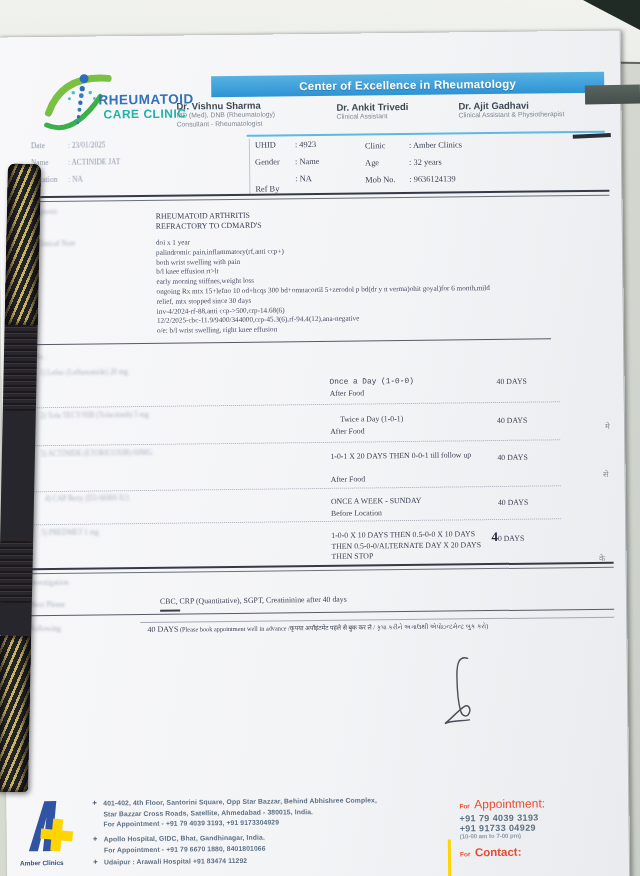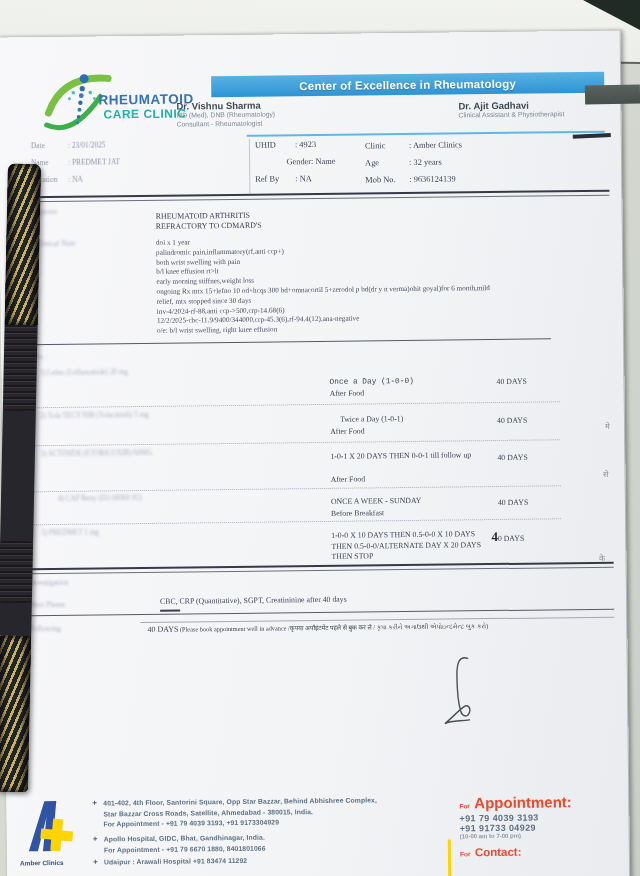--- a/index.html
+++ b/index.html
@@ -87,51 +87,55 @@
     <div class="abs" style="left:102px;top:90px;font-size:13.5px;font-weight:bold;color:#3572b8;letter-spacing:.5px;">RHEUMATOID</div>
     <div class="abs" style="left:107px;top:105px;font-size:12px;font-weight:bold;color:#1fb3ab;letter-spacing:.5px;">CARE CLINIC</div>
 
     <div class="banner">Center of Excellence in Rheumatology</div>
 
     <div class="abs" style="left:180px;top:99px;width:160px;">
       <div class="docname">Dr. Vishnu Sharma</div>
       <div class="docsub">MD (Med), DNB (Rheumatology)</div>
       <div class="docsub">Consultant - Rheumatologist</div>
     </div>
+    <div class="abs" style="left:340px;top:102px;width:120px;">
+      <div class="docname">Dr. Ankit Trivedi</div>
+      <div class="docsub">Clinical Assistant</div>
+    </div>
     <div class="abs" style="left:462px;top:102px;width:160px;">
       <div class="docname">Dr. Ajit Gadhavi</div>
       <div class="docsub">Clinical Assistant &amp; Physiotherapist</div>
     </div>
     <div class="abs" style="left:250px;top:134px;width:358px;height:2px;background:#5fb7e4;"></div>
     <div class="abs" style="left:576px;top:137px;width:38px;height:4px;background:#2a2e38;transform:rotate(-2deg);"></div>
 
     <div class="mlabel abs" style="left:34px;top:138px;justify-content:center;">
       <span class="l">Date</span>
         <span>: 23/01/2025</span>
     </div>
     <div class="mlabel abs" style="left:34px;top:155px;">
       <span class="l">Name</span>
-        <span>: PREDMET JAT</span>
+        <span>: ACTINIDE JAT</span>
     </div>
     <div class="mlabel abs" style="left:34px;top:172px;">
       <span class="l">Location</span>
         <span>: NA</span>
     </div>
     <div class="abs" style="left:252px;top:138px;width:1px;height:56px;background:#8a8f98;opacity:.45;"></div>
 
     <div class="prow" style="left:258px;top:140px;align-items:center;">
       <span class="l" style="width:40px;">UHID</span>
         <span>: 4923</span>
     </div>
-    <div class="prow" style="left:274px;top:157px;text-align:right;">
+    <div class="prow" style="left:258px;top:157px;">
       <span class="l" style="width:40px;">Gender</span>
         <span>: Name</span>
     </div>
     <div class="prow" style="left:258px;top:174px;">
-      <span class="l" style="width:40px;">Ref By</span>
+      <span class="l" style="width:40px;margin-top:10px;">Ref By</span>
         <span>: NA</span>
     </div>
     <div class="prow" style="left:368px;top:142px;">
       <span class="l" style="width:44px;">Clinic</span>
         <span>: Amber Clinics</span>
     </div>
     <div class="prow" style="left:368px;top:159px;">
       <span class="l" style="width:44px;">Age</span>
         <span>: 32 years</span>
     </div>
@@ -174,23 +178,23 @@
     <div class="sched" style="left:330px;top:427px;">After Food</div>
     <div class="dur" style="left:497px;top:418px;">40 DAYS</div>
     <div class="dotline" style="top:442px;"></div>
 
     <div class="ghost" style="left:40px;top:447px;">3) ACTINIDE (ETORICOXIB) 60MG</div>
     <div class="sched" style="left:330px;top:452px;width:160px;">1-0-1 X 20 DAYS THEN 0-0-1 till follow up</div>
     <div class="sched" style="left:330px;top:475px;">After Food</div>
     <div class="dur" style="left:497px;top:455px;">40 DAYS</div>
     <div class="dotline" style="top:488px;"></div>
 
-    <div class="ghost" style="left:57px;top:492px;">4) CAP Betty (D3-60000 IU)</div>
+    <div class="ghost" style="left:44px;top:492px;">4) CAP Betty (D3-60000 IU)</div>
     <div class="sched" style="left:330px;top:497px;">ONCE A WEEK - SUNDAY</div>
-    <div class="sched" style="left:330px;top:509px;">Before Breakfast</div>
+    <div class="sched" style="left:330px;top:509px;">Before Location</div>
     <div class="dur" style="left:497px;top:500px;">40 DAYS</div>
     <div class="dotline" style="top:521px;"></div>
 
     <div class="ghost" style="left:40px;top:526px;">5) PREDMET 1 mg</div>
     <div class="sched" style="left:330px;top:531px;width:150px;">1-0-0 X 10 DAYS THEN 0.5-0-0 X 10 DAYS THEN 0.5-0-0/ALTERNATE DAY X 20 DAYS THEN STOP</div>
     <div class="dur" style="left:490px;top:531px;">
       <span class="big4">4</span><span>0 DAYS</span>
     </div>
 
     <div class="rule" style="left:28px;top:565px;width:584px;height:2px;"></div>
@@ -238,21 +242,21 @@
     </div>
     <span class="bullet" style="left:88px;top:855px;">+</span>
     <div class="abs addr" style="left:99px;top:855px;width:400px;">
       <div>Udaipur : Arawali Hospital +91 83474 11292</div>
     </div>
 
     <div class="abs" style="left:443px;top:841px;width:2.5px;height:40px;background:#ffd400;"></div>
     <div class="abs" style="left:455px;top:796px;width:140px;">
       <div>
         <span class="red" style="font-size:6.5px;font-weight:bold;">For</span>
-        <span class="red" style="font-size:15px;font-weight:bold;">Appointment:</span>
+        <span class="red" style="font-size:12px;font-weight:normal;">Appointment:</span>
       </div>
       <div class="phones" style="margin-top:1px;">+91 79 4039 3193</div>
       <div class="phones">+91 91733 04929</div>
       <div style="font-size:6px;color:#8b9aa8;font-weight:bold;">(10-00 am to 7-00 pm)</div>
       <div style="margin-top:3px;">
         <span class="red" style="font-size:6.5px;font-weight:bold;">For</span>
         <span class="red" style="font-size:11.5px;font-weight:bold;">Contact:</span>
       </div>
     </div>
   </div>

